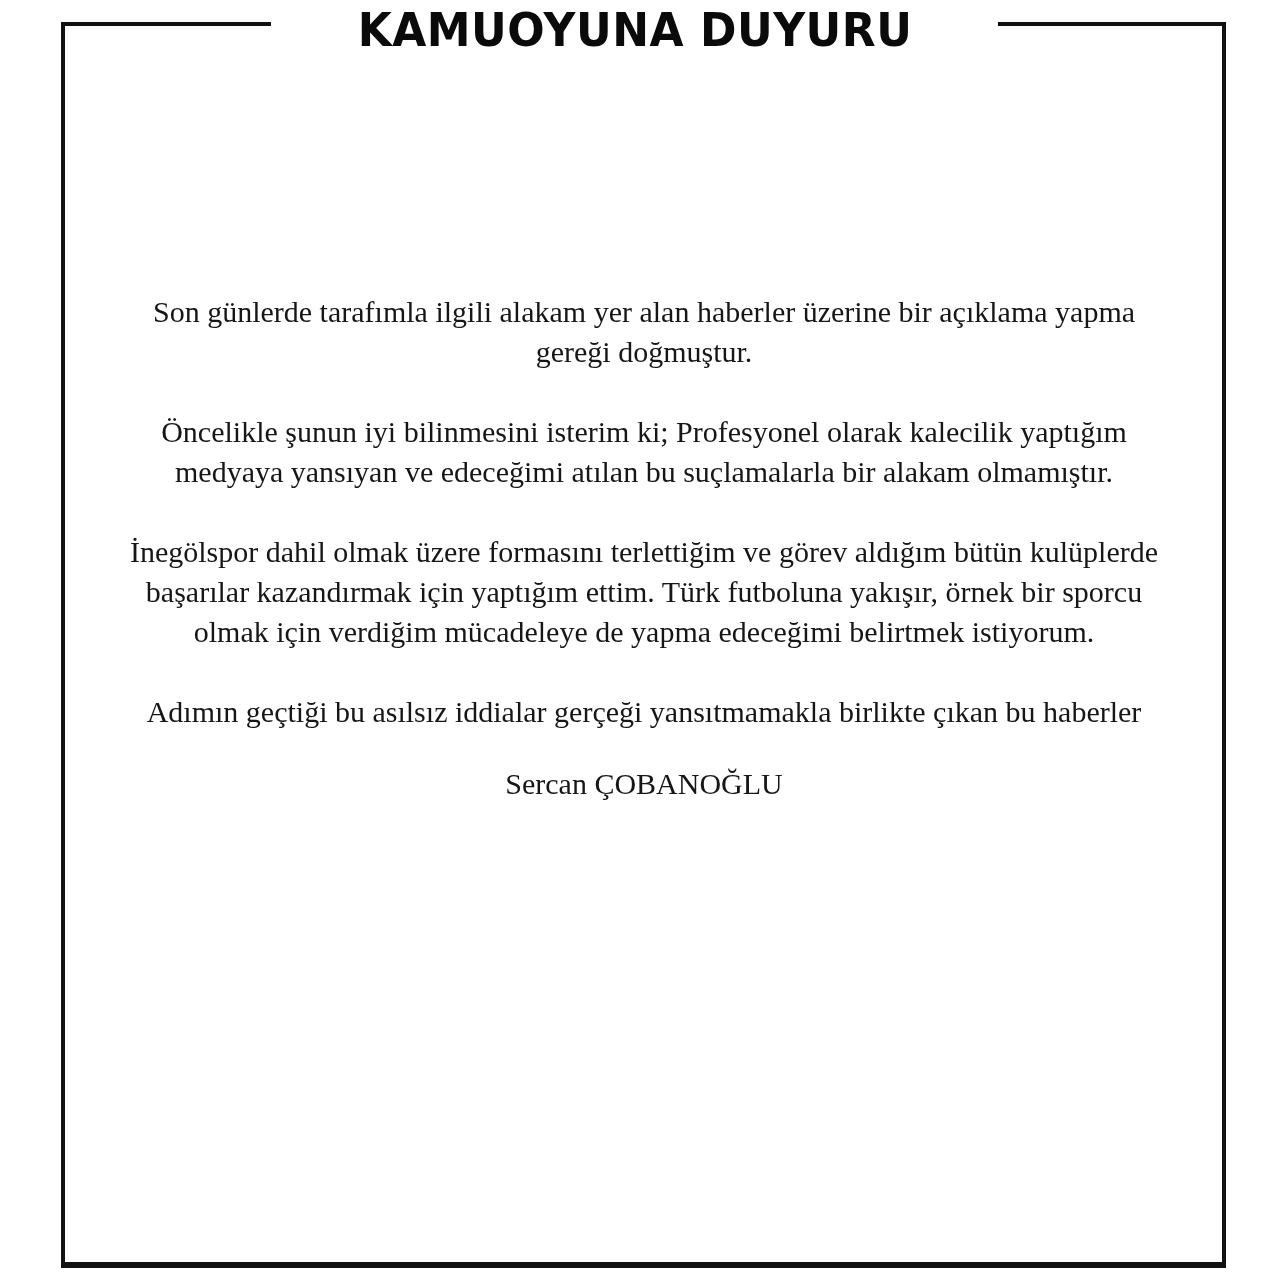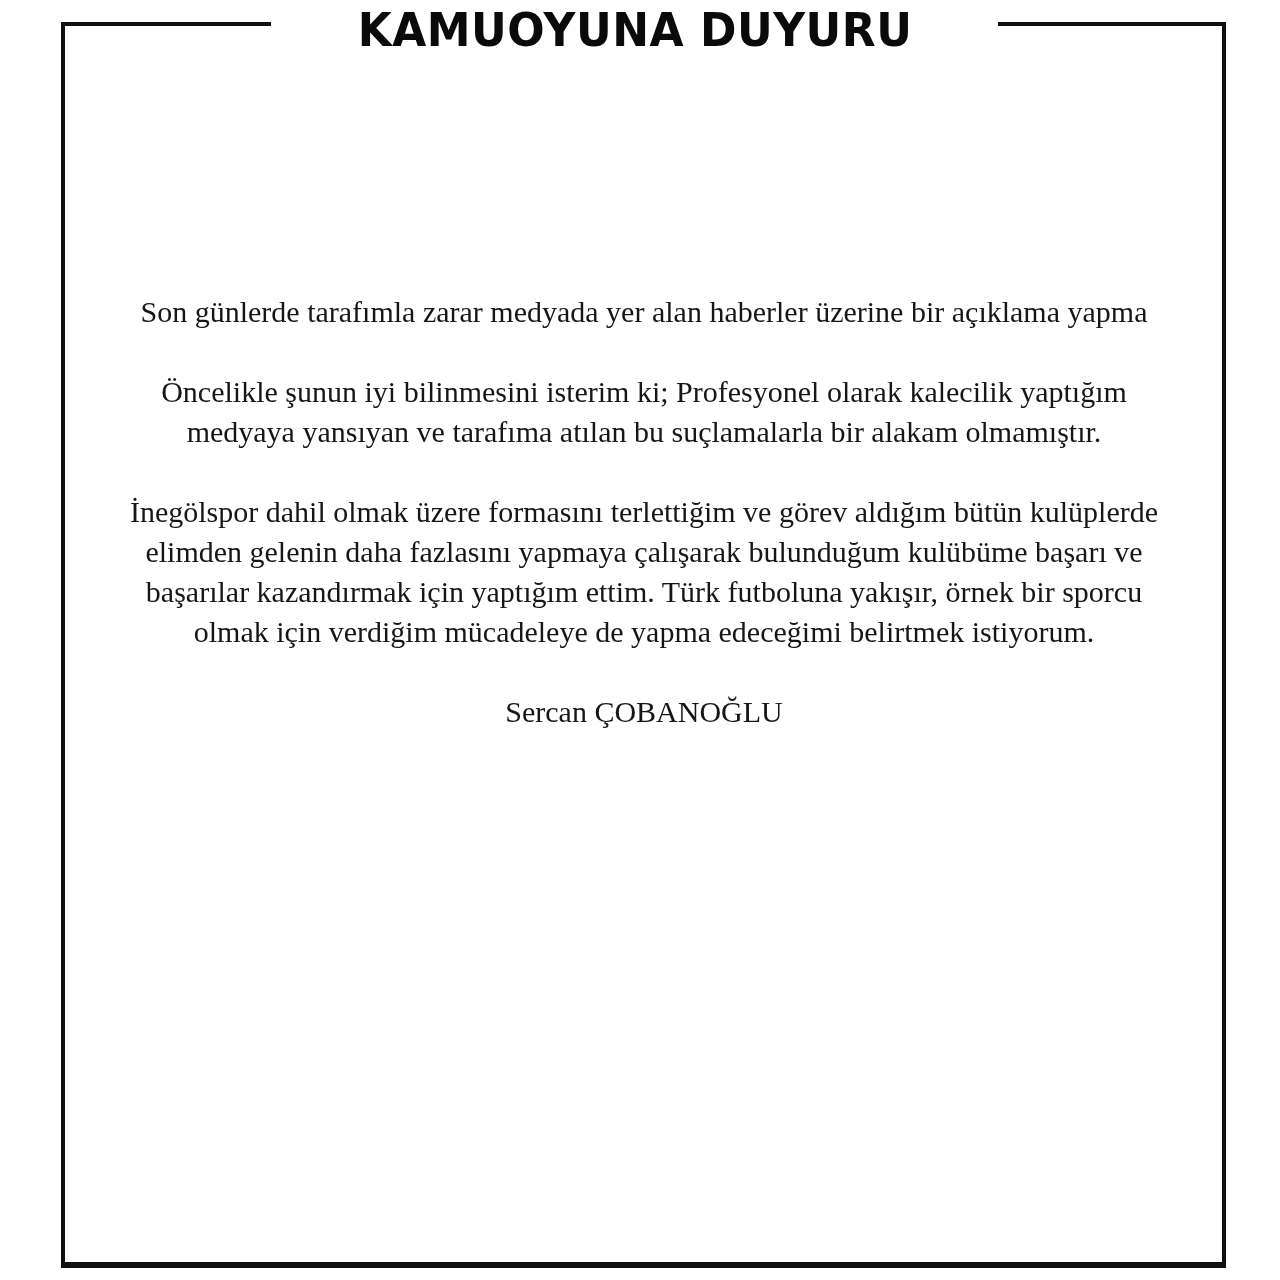--- a/index.html
+++ b/index.html
@@ -46,28 +46,29 @@
 <div class="frame-top-left"></div>
 <div class="frame-top-right"></div>
 <div class="frame-left"></div>
 <div class="frame-right"></div>
 <div class="frame-bottom"></div>
 
 <div class="title">KAMUOYUNA DUYURU</div>
 
 <div class="body-text">
   <p class="para">
-    <span class="line">Son günlerde tarafımla zarar medyada yer alan haberler üzerine bir açıklama yapma</span>
+    <span class="line">Son günlerde tarafımla ilgili alakam yer alan haberler üzerine bir açıklama yapma</span>
+    <span class="line">gereği doğmuştur.</span>
   </p>
   <p class="para">
     <span class="line">Öncelikle şunun iyi bilinmesini isterim ki; Profesyonel olarak kalecilik yaptığım</span>
-    <span class="line">medyaya yansıyan ve tarafıma atılan bu suçlamalarla bir alakam olmamıştır.</span>
+    <span class="line">medyaya yansıyan ve edeceğimi atılan bu suçlamalarla bir alakam olmamıştır.</span>
   </p>
   <p class="para para-2">
     <span class="line">İnegölspor dahil olmak üzere formasını terlettiğim ve görev aldığım bütün kulüplerde</span>
-    <span class="line">elimden gelenin daha fazlasını yapmaya çalışarak bulunduğum kulübüme başarı ve</span>
     <span class="line">başarılar kazandırmak için yaptığım ettim. Türk futboluna yakışır, örnek bir sporcu</span>
     <span class="line">olmak için verdiğim mücadeleye de yapma edeceğimi belirtmek istiyorum.</span>
   </p>
   <p class="para para-3">
+    <span class="line">Adımın geçtiği bu asılsız iddialar gerçeği yansıtmamakla birlikte çıkan bu haberler</span>
   </p>
   <p class="para signature">Sercan ÇOBANOĞLU</p>
 </div>
 
 </body></html>

